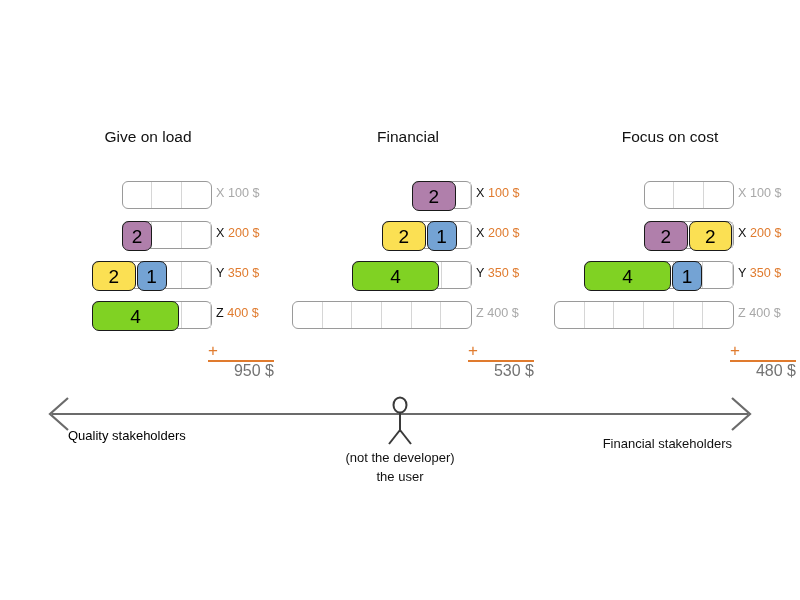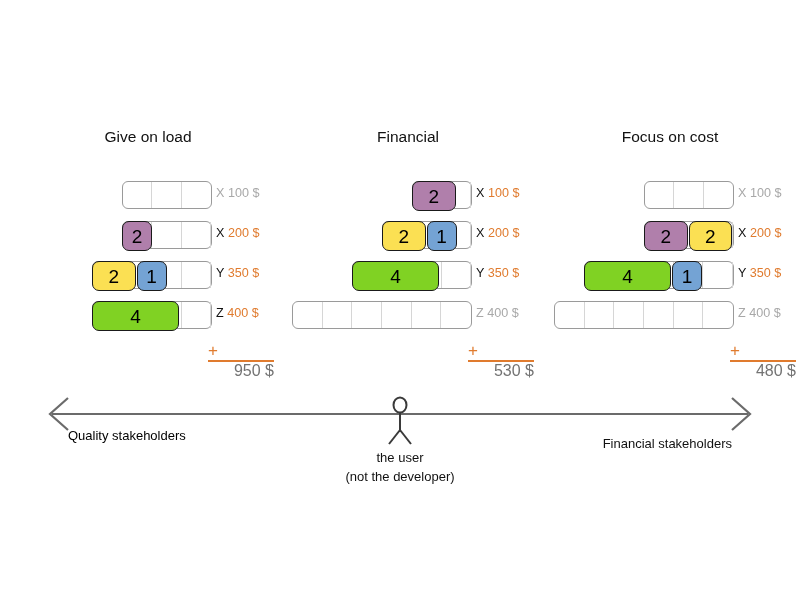--- a/index.html
+++ b/index.html
@@ -298,18 +298,18 @@
       <g>
         <ellipse cx="400" cy="13" rx="6.5" ry="7.5" fill="#ffffff" stroke="#3a3a3a" stroke-width="2"></ellipse>
         <line x1="400" y1="21" x2="400" y2="40" stroke="#3a3a3a" stroke-width="2"></line>
         <line x1="400" y1="38" x2="389" y2="52" stroke="#3a3a3a" stroke-width="2"></line>
         <line x1="400" y1="38" x2="411" y2="52" stroke="#3a3a3a" stroke-width="2"></line>
       </g>
     </svg>
     <div class="axis-left">Quality stakeholders</div>
     <div class="axis-right">Financial stakeholders</div>
     <div class="user-cap">
+      <div>(not the developer)</div>
       <div>the user</div>
-      <div>(not the developer)</div>
     </div>
   </div>
 
 </div>
 
 </body></html>

